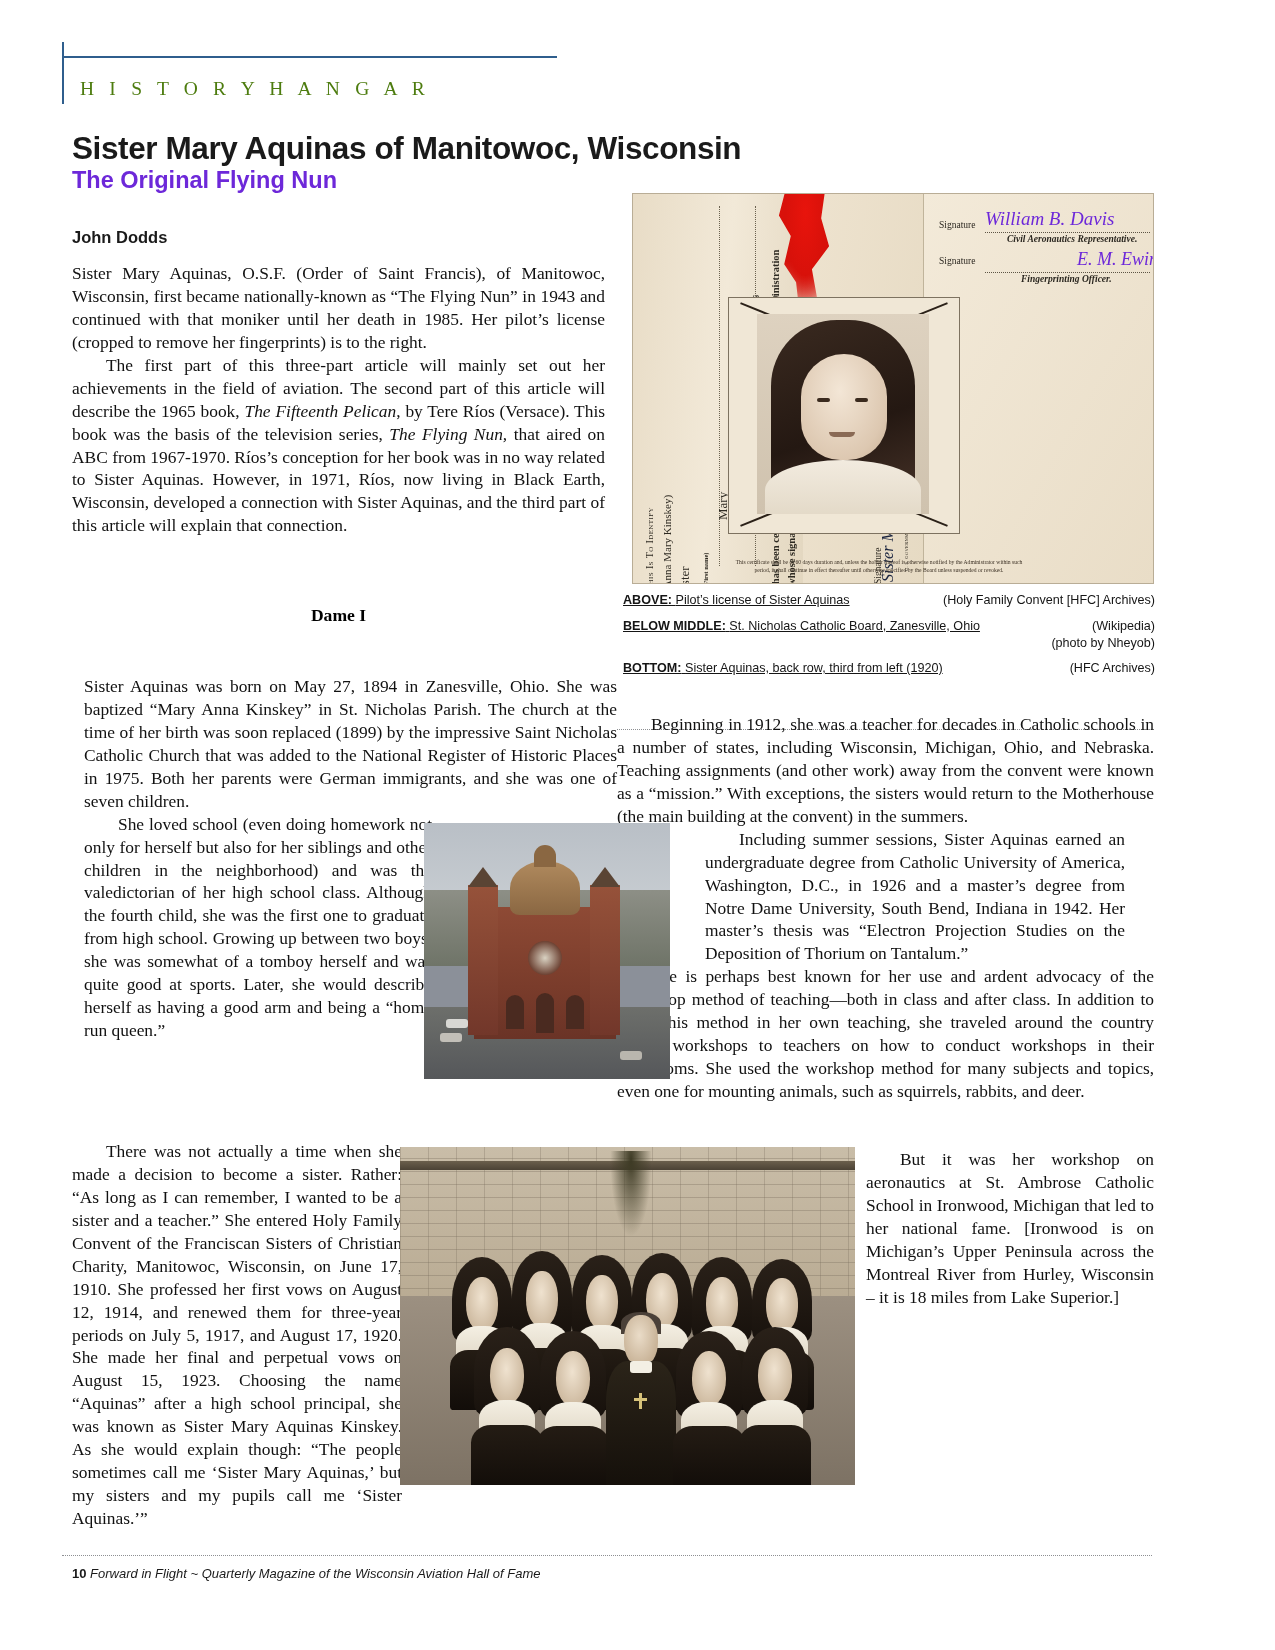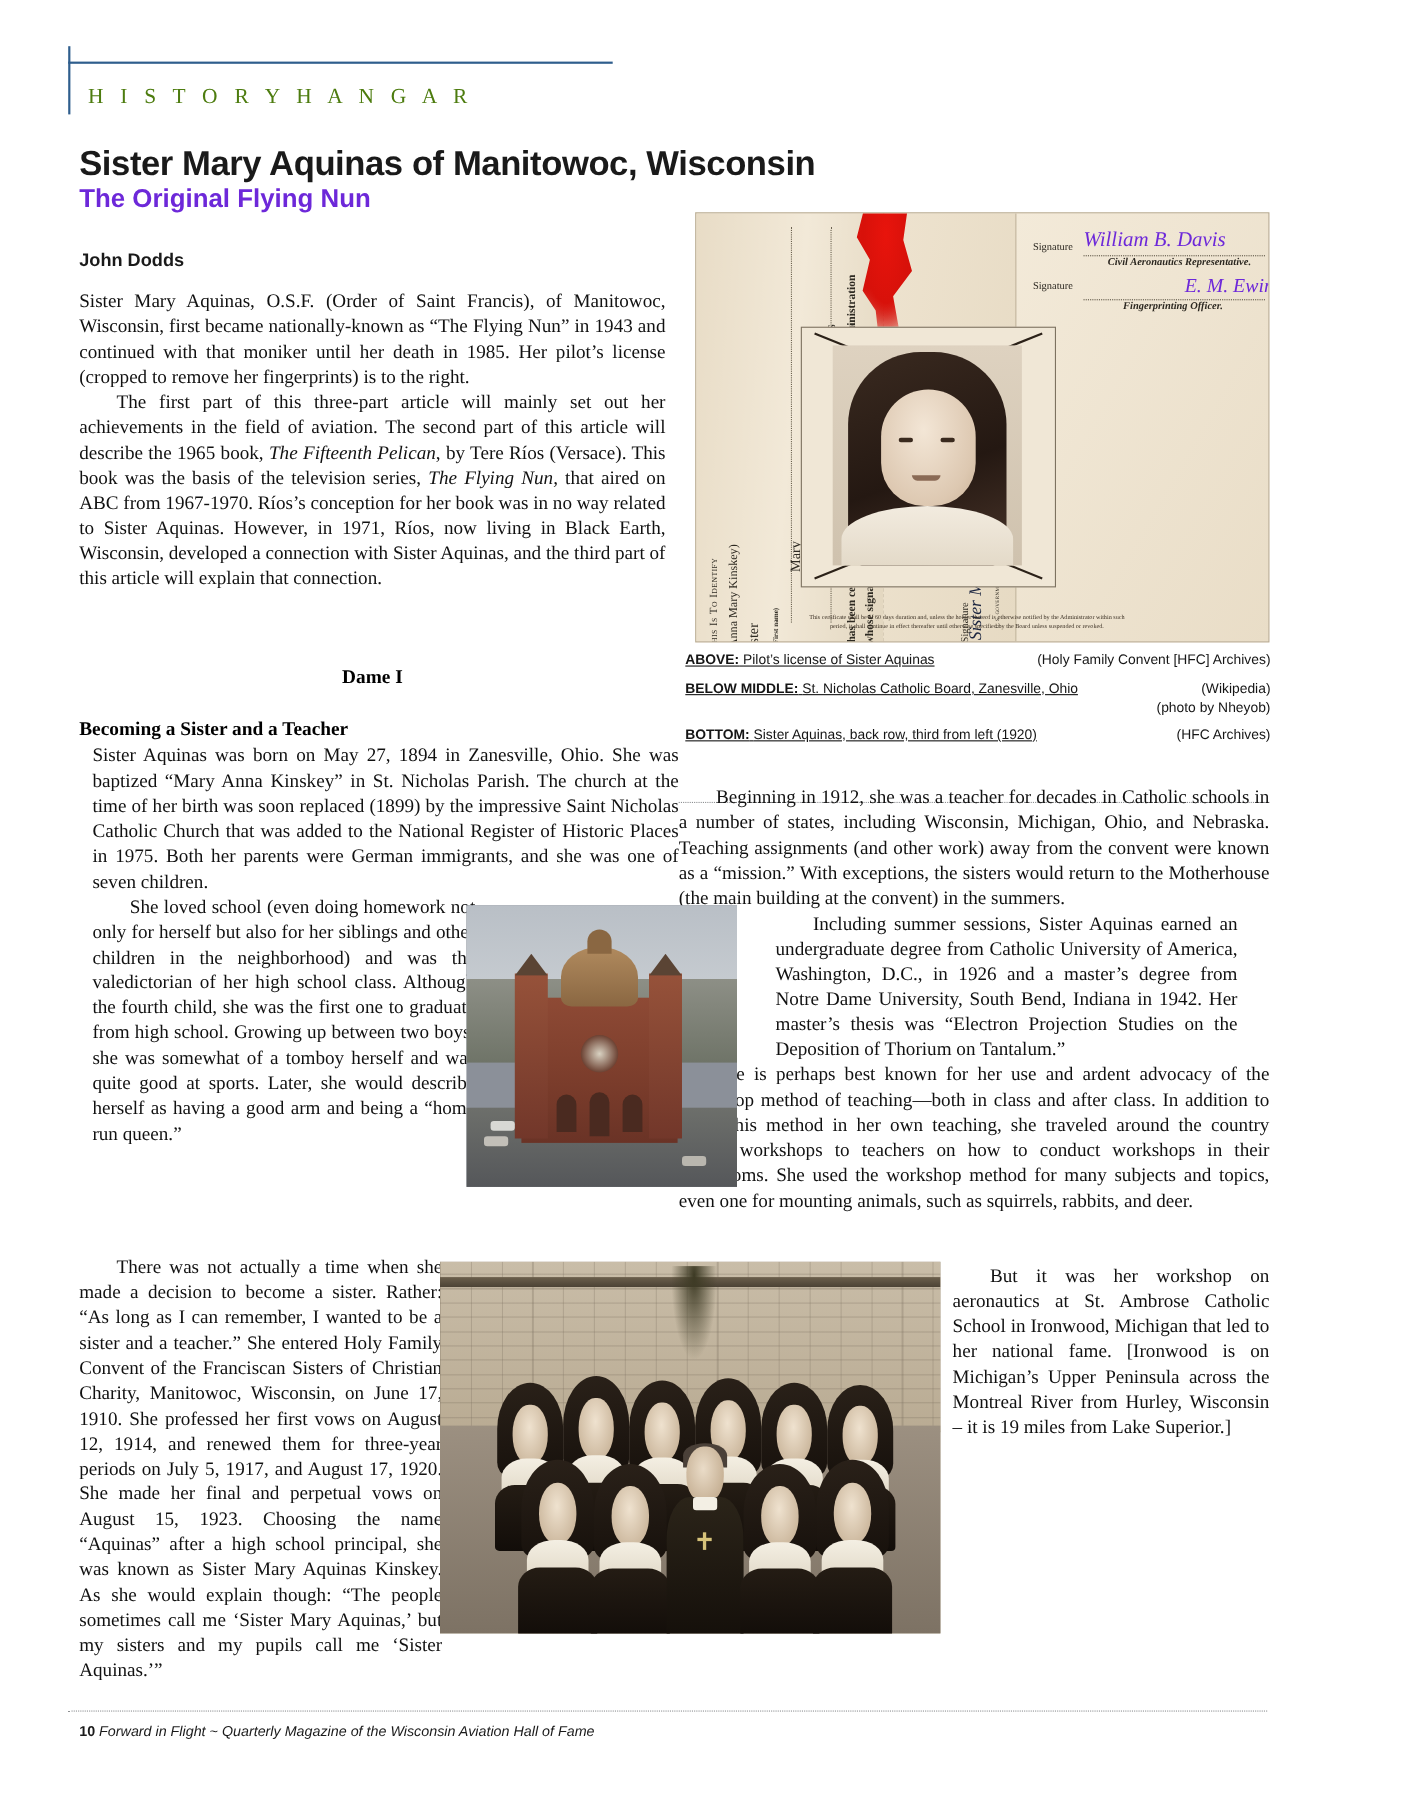--- a/index.html
+++ b/index.html
@@ -261,38 +261,37 @@
   <div class="headline">Sister Mary Aquinas of Manitowoc, Wisconsin</div>
   <div class="subhead">The Original Flying Nun</div>
   <div class="byline">John Dodds</div>
 
   <div id="intro-col" class="col-text">
     <p>Sister Mary Aquinas, O.S.F. (Order of Saint Francis), of Manitowoc, Wisconsin, first became nationally-known as “The Flying Nun” in 1943 and continued with that moniker until her death in 1985. Her pilot’s license (cropped to remove her fingerprints) is to the right.</p>
     <p class="ind"><span>The first part of this three-part article will mainly set out her achievements in the field of aviation. The second part of this article will describe the 1965 book, </span><i>The Fifteenth Pelican</i><span>, by Tere Ríos (Versace). This book was the basis of the television series, </span><i>The Flying Nun,</i><span> that aired on ABC from 1967-1970. Ríos’s conception for her book was in no way related to Sister Aquinas. However, in 1971, Ríos, now living in Black Earth, Wisconsin, developed a connection with Sister Aquinas, and the third part of this article will explain that connection.</span></p>
   </div>
 
   <div class="part-heading">Dame I</div>
-  <div class="sec-heading">Becoming a Sister and a Teacher</div>
 
   <div id="left-main" class="col-text">
     <p>Sister Aquinas was born on May 27, 1894 in Zanesville, Ohio. She was baptized “Mary Anna Kinskey” in St. Nicholas Parish. The church at the time of her birth was soon replaced (1899) by the impressive Saint Nicholas Catholic Church that was added to the National Register of Historic Places in 1975. Both her parents were German immigrants, and she was one of seven children.</p>
     <p class="ind" style="shape-outside: none; width: 348px;">She loved school (even doing homework not only for herself but also for her siblings and other children in the neighborhood) and was the valedictorian of her high school class. Although the fourth child, she was the first one to graduate from high school. Growing up between two boys, she was somewhat of a tomboy herself and was quite good at sports. Later, she would describe herself as having a good arm and being a “home run queen.”</p>
   </div>
   <div id="left-lower" class="col-text">
     <p class="ind" style="width: 330px;">There was not actually a time when she made a decision to become a sister. Rather: “As long as I can remember, I wanted to be a sister and a teacher.” She entered Holy Family Convent of the Franciscan Sisters of Christian Charity, Manitowoc, Wisconsin, on June 17, 1910. She professed her first vows on August 12, 1914, and renewed them for three-year periods on July 5, 1917, and August 17, 1920. She made her final and perpetual vows on August 15, 1923. Choosing the name “Aquinas” after a high school principal, she was known as Sister Mary Aquinas Kinskey. As she would explain though: “The people sometimes call me ‘Sister Mary Aquinas,’ but my sisters and my pupils call me ‘Sister Aquinas.’”</p>
   </div>
 
   <div class="dotrule-right"></div>
   <div id="right-col" class="col-text">
     <p class="ind" style="width: 537px;">Beginning in 1912, she was a teacher for decades in Catholic schools in a number of states, including Wisconsin, Michigan, Ohio, and Nebraska. Teaching assignments (and other work) away from the convent were known as a “mission.” With exceptions, the sisters would return to the Motherhouse (the main building at the convent) in the summers.</p>
     <p class="ind" style="width: 420px; margin-left: 88px;">Including summer sessions, Sister Aquinas earned an undergraduate degree from Catholic University of America, Washington, D.C., in 1926 and a master’s degree from Notre Dame University, South Bend, Indiana in 1942. Her master’s thesis was “Electron Projection Studies on the Deposition of Thorium on Tantalum.”</p>
     <p class="ind" style="width: 537px;">She is perhaps best known for her use and ardent advocacy of the workshop method of teaching—both in class and after class. In addition to using this method in her own teaching, she traveled around the country giving workshops to teachers on how to conduct workshops in their classrooms. She used the workshop method for many subjects and topics, even one for mounting animals, such as squirrels, rabbits, and deer.</p>
   </div>
   <div id="right-narrow" class="col-text">
-    <p class="ind">But it was her workshop on aeronautics at St. Ambrose Catholic School in Ironwood, Michigan that led to her national fame. [Ironwood is on Michigan’s Upper Peninsula across the Montreal River from Hurley, Wisconsin – it is 19 miles from Lake Superior.]</p>
+    <p class="ind">But it was her workshop on aeronautics at St. Ambrose Catholic School in Ironwood, Michigan that led to her national fame. [Ironwood is on Michigan’s Upper Peninsula across the Montreal River from Hurley, Wisconsin – it is 18 miles from Lake Superior.]</p>
   </div>
 
   <div class="imgbox" id="license">
     <div class="lic-left"></div>
     <div class="lic-mid"></div>
     <div class="lic-right"></div>
 
     <div class="rot-text" style="left:22px; top:386px; font-size:10px; font-variant:small-caps; letter-spacing:.4px;">This Is To Identify</div>
     <div class="rot-text" style="left:40px; top:386px; font-size:11px;">(Anna Mary Kinskey)</div>
     <div class="rot-text" style="left:60px; top:386px; font-size:13px;">Sister</div>

